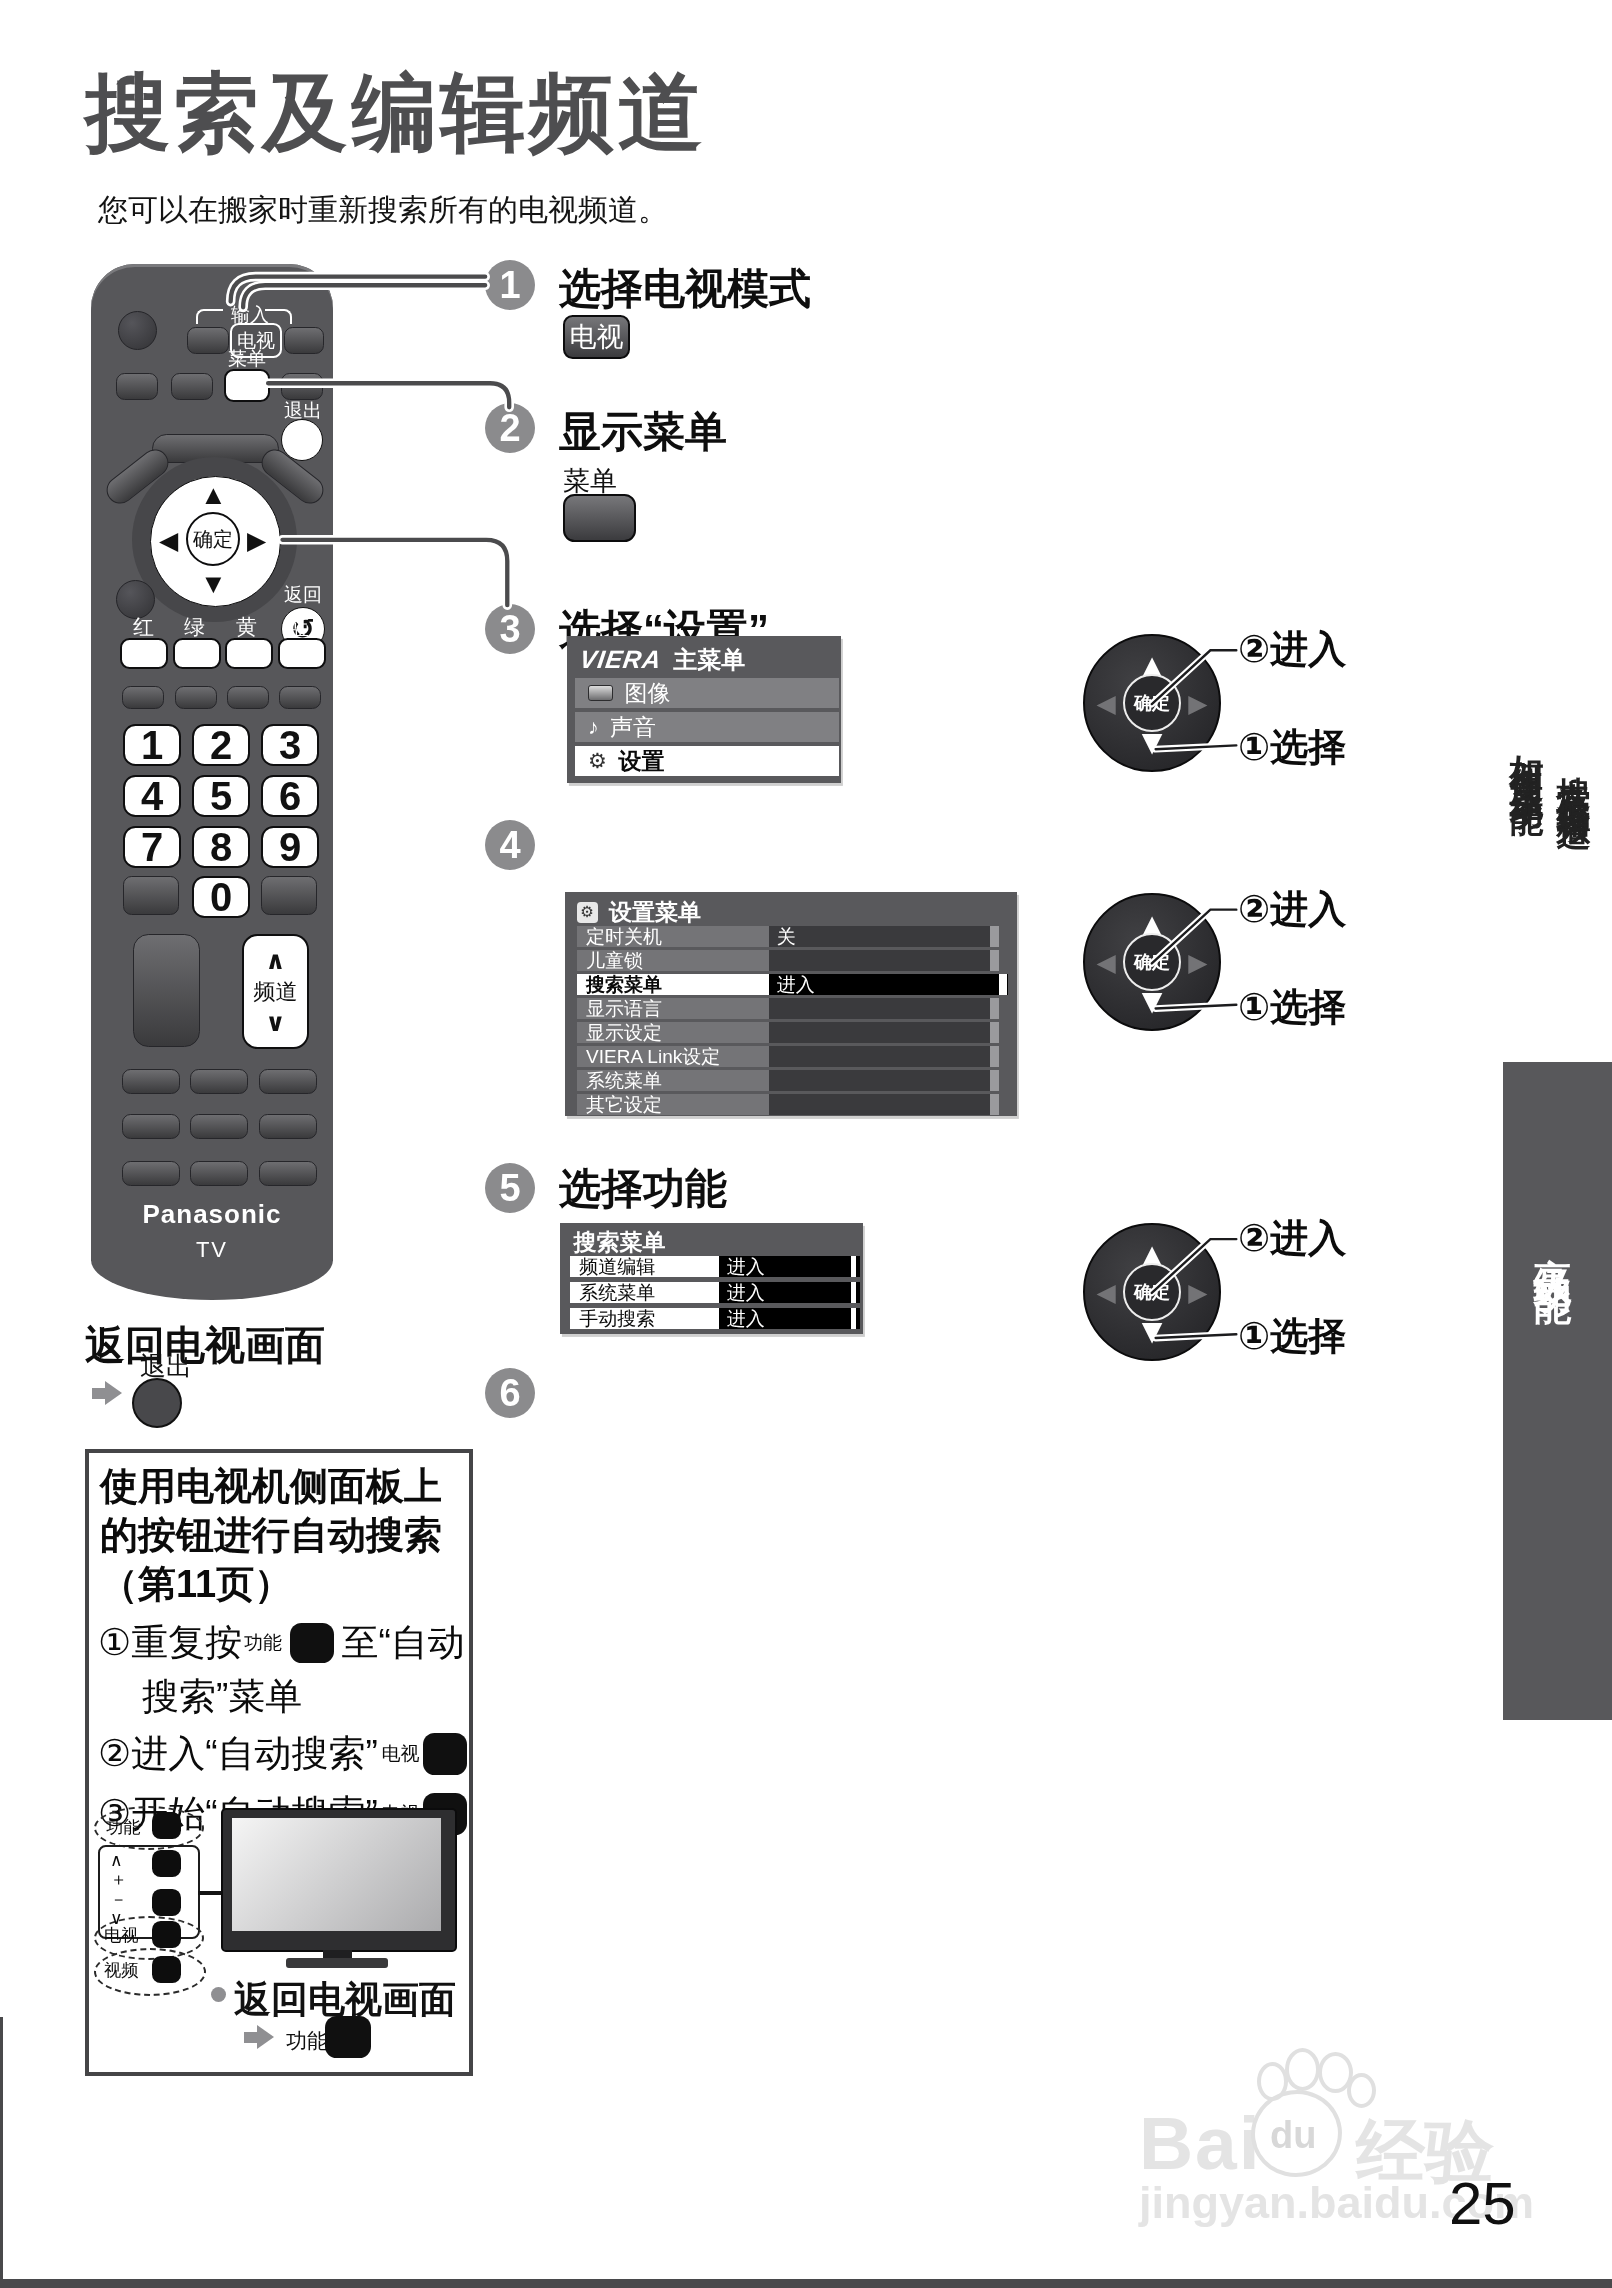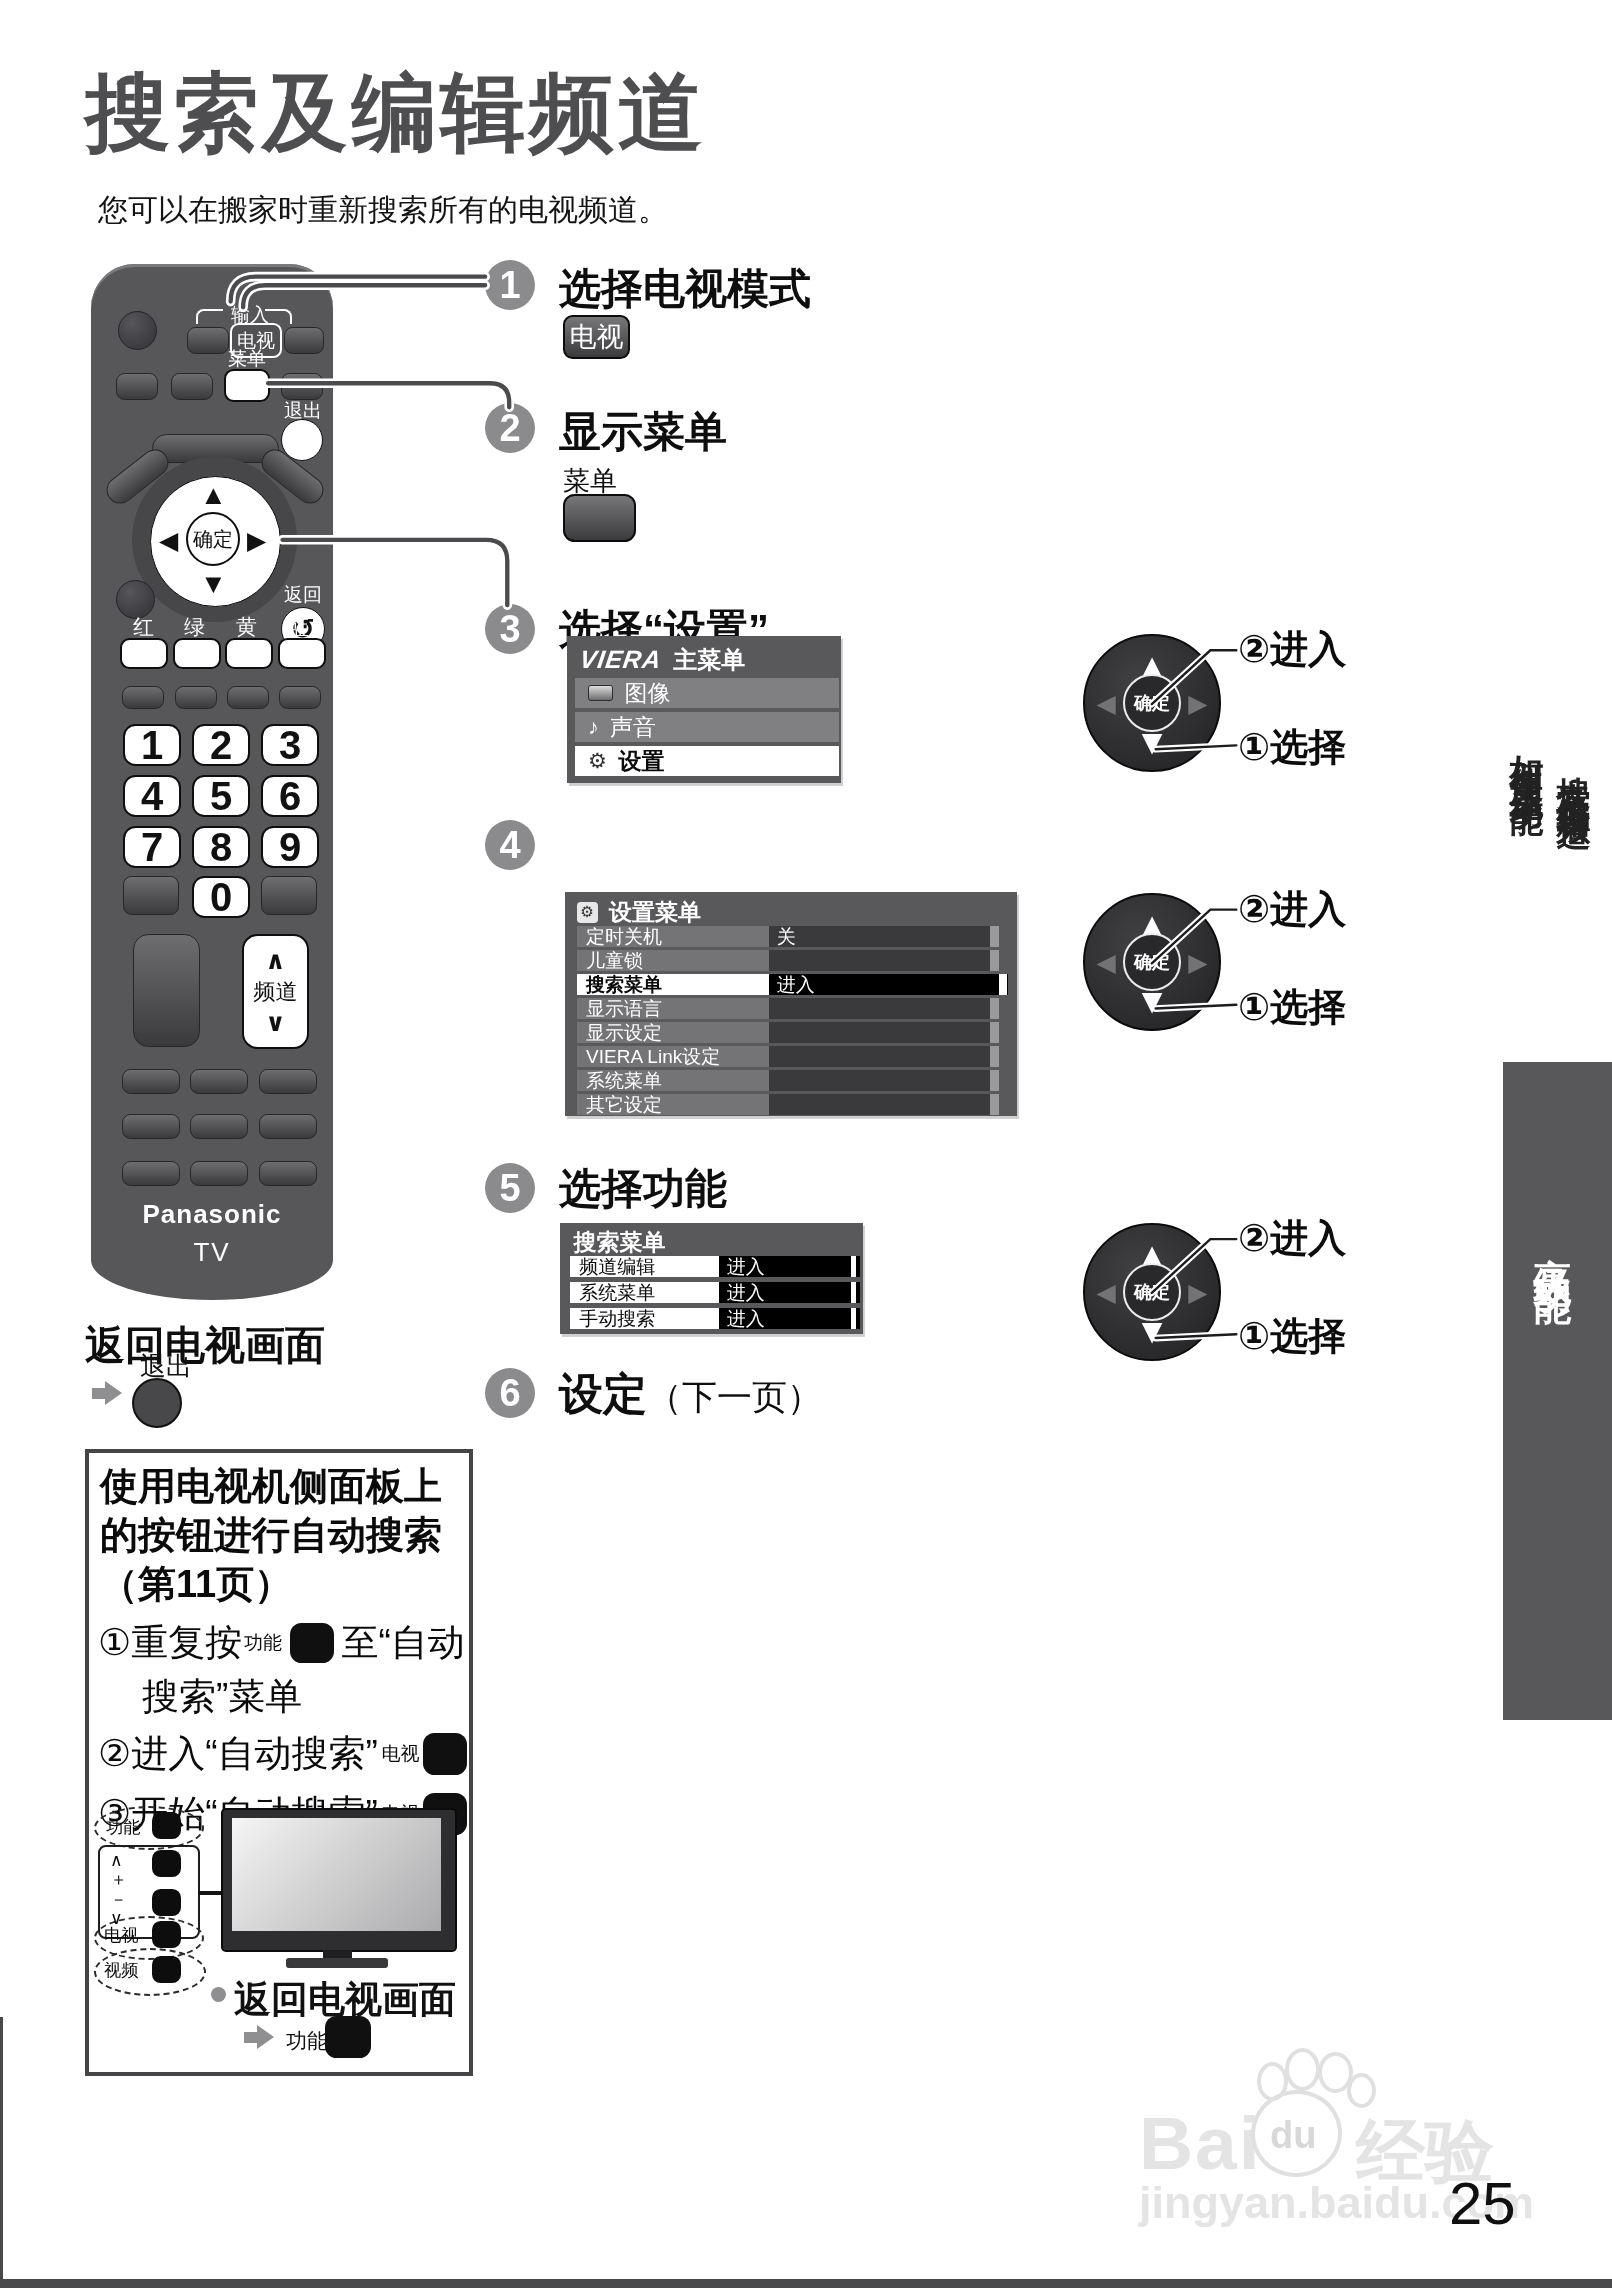--- a/index.html
+++ b/index.html
@@ -167,21 +167,21 @@
   <div class="abs rk" style="left:190px;top:1069px;width:56px;height:23px;"></div>
   <div class="abs rk" style="left:259px;top:1069px;width:56px;height:23px;"></div>
   <div class="abs rk" style="left:122px;top:1114px;width:56px;height:23px;"></div>
   <div class="abs rk" style="left:190px;top:1114px;width:56px;height:23px;"></div>
   <div class="abs rk" style="left:259px;top:1114px;width:56px;height:23px;"></div>
   <div class="abs rk" style="left:122px;top:1161px;width:56px;height:23px;"></div>
   <div class="abs rk" style="left:190px;top:1161px;width:56px;height:23px;"></div>
   <div class="abs rk" style="left:259px;top:1161px;width:56px;height:23px;"></div>
 
   <div class="abs" style="left:91px;top:1199px;width:242px;text-align:center;color:#fff;font-size:26px;font-weight:bold;letter-spacing:1px;">Panasonic</div>
-  <div class="abs" style="left:91px;top:1237px;width:242px;text-align:center;color:#fff;font-size:26px;letter-spacing:1.9px;">TV</div>
+  <div class="abs" style="left:91px;top:1237px;width:242px;text-align:center;color:#fff;font-size:22px;letter-spacing:1.9px;">TV</div>
 
   <div class="abs stit" style="left:85px;top:1318px;font-size:40px;">返回电视画面</div>
   <div class="abs farr" style="left:92px;top:1381px;">
       <i class="stem"></i>
       <i class="head"></i>
     </div>
   <div class="abs" style="left:140px;top:1349px;font-size:26px;">退出</div>
   <div class="abs" style="left:132px;top:1378px;width:46px;height:46px;border-radius:50%;background:#48484b;border:2.9px solid #111;"></div>
 
   <div class="abs stepc" style="left:485px;top:260px;">1</div>
@@ -195,23 +195,20 @@
 
   <div class="abs stepc" style="left:485px;top:604px;">3</div>
   <div class="abs stit" style="left:559px;top:602px;">选择“设置”</div>
 
   <div class="abs stepc" style="left:485px;top:820px;">4</div>
 
   <div class="abs stepc" style="left:485px;top:1163px;">5</div>
   <div class="abs stit" style="left:559px;top:1161px;">选择功能</div>
 
   <div class="abs stepc" style="left:485px;top:1368px;">6</div>
-  <div class="abs stit" style="left:559px;top:1365px;font-size:44px;">
-    <span>设定</span><span class="ssuf">（下一页）</span>
-  </div>
 
   <div class="abs osd" style="left:567px;top:636px;width:274px;height:147px;">
     <div class="abs osd-head" style="left:13.4px;top:7.7px;">
       <span style="font-style:italic;font-size:25px;letter-spacing:1px;transform:skewX(-8deg);">VIERA</span>
       <span style="font-size:24px;">主菜单</span>
     </div>
     <div class="abs mrow" style="left:7.7px;top:42px;width:251px;height:30px;">
       <span style="width:23px;height:14.4px;background:linear-gradient(180deg,#dcdcdc,#6c6c6e);border:1.9px solid #2c2c2e;border-radius:2.9px;"></span>
       <span>图像</span>
     </div>

